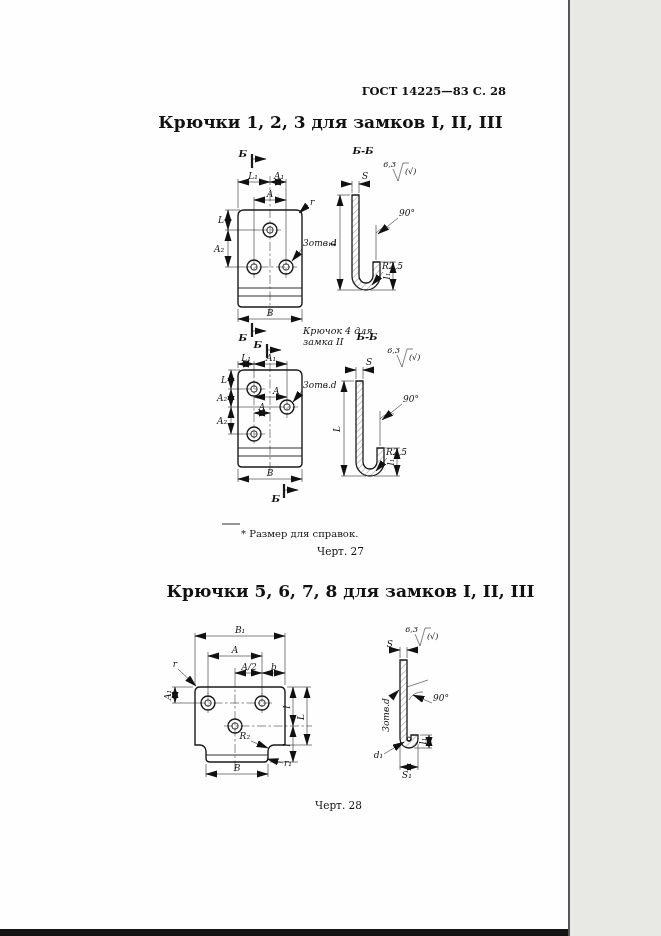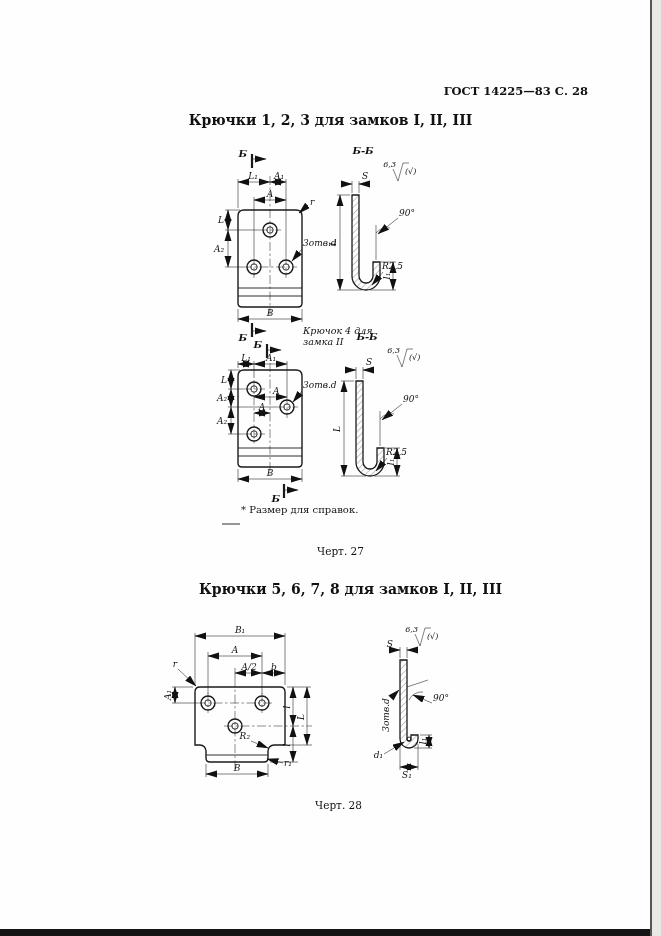--- a/index.html
+++ b/index.html
@@ -1,20 +1,20 @@
 <!DOCTYPE html>
 <html><head>
 <meta charset="utf-8">
 <style>
   html,body{margin:0;padding:0;background:#e8e8e4;}
-  #page{position:relative;width:652px;height:936px;background:#fefefe;overflow:hidden;
+  #page{position:relative;width:570px;height:936px;background:#fefefe;overflow:hidden;
         font-family:"DejaVu Serif",serif;color:#111;}
   .abs{position:absolute;}
   .doc-header{font-weight:bold;font-size:11.5px;}
-  .fig-title{width:661px;text-align:center;font-weight:bold;font-size:14px;}
+  .fig-title{width:661px;text-align:center;font-weight:bold;font-size:17px;}
   .fig-caption{width:661px;text-align:center;font-size:10.5px;}
   .small-caption{font-style:italic;font-size:9.5px;line-height:10.5px;}
   .footnote{font-size:10px;}
   svg text{fill:#111;}
   .t9{font:italic 9px "DejaVu Serif",serif;}
   .t8{font:italic 8px "DejaVu Serif",serif;}
   .t10b{font:italic bold 10px "DejaVu Serif",serif;}
   .outline{stroke:#1a1a1a;stroke-width:1.4;fill:none;}
   .med{stroke:#1a1a1a;stroke-width:0.9;fill:none;}
   .thin{stroke:#1a1a1a;stroke-width:0.55;fill:none;}
@@ -30,21 +30,21 @@
 
   <div class="abs doc-header" style="top:84px;right:64px;">ГОСТ 14225—83 С. 28</div>
 
   <div class="abs fig-title" style="top:112px;left:0;">Крючки 1, 2, 3 для замков I, II, III</div>
 
   <div class="abs small-caption" style="top:326px;left:303px;">
     <div>Крючок 4 для</div>
     <div>замка II</div>
   </div>
 
-  <div class="abs footnote" style="top:504px;left:241px;">* Размер для справок.</div>
+  <div class="abs footnote" style="top:528px;left:241px;">* Размер для справок.</div>
 
   <div class="abs fig-caption" style="top:545px;left:10px;">Черт. 27</div>
 
   <div class="abs fig-title" style="top:581px;left:0;padding-left:20px;">Крючки 5, 6, 7, 8 для замков I, II, III</div>
 
   <div class="abs fig-caption" style="top:799px;left:8px;">Черт. 28</div>
 
   <svg class="abs" style="top:0;left:0;" width="661" height="936" viewBox="0 0 661 936">
     <defs>
       <marker id="arr" viewBox="0 0 10 6" refX="9.5" refY="3" markerWidth="12" markerHeight="7.2" orient="auto-start-reverse" markerUnits="userSpaceOnUse">

